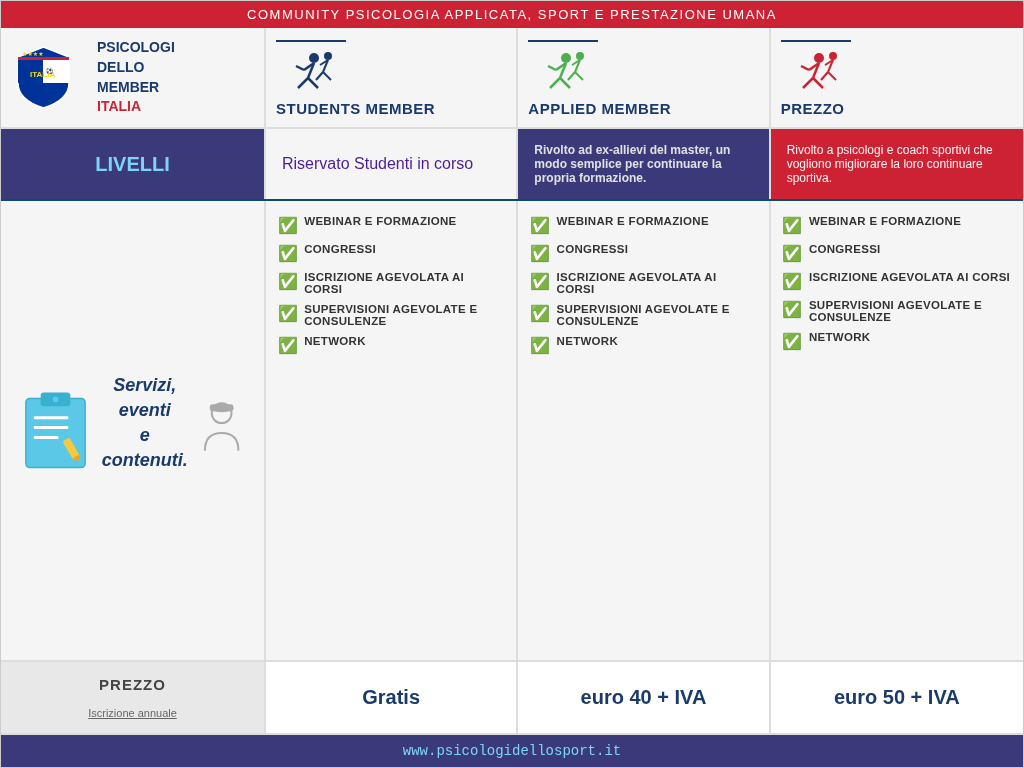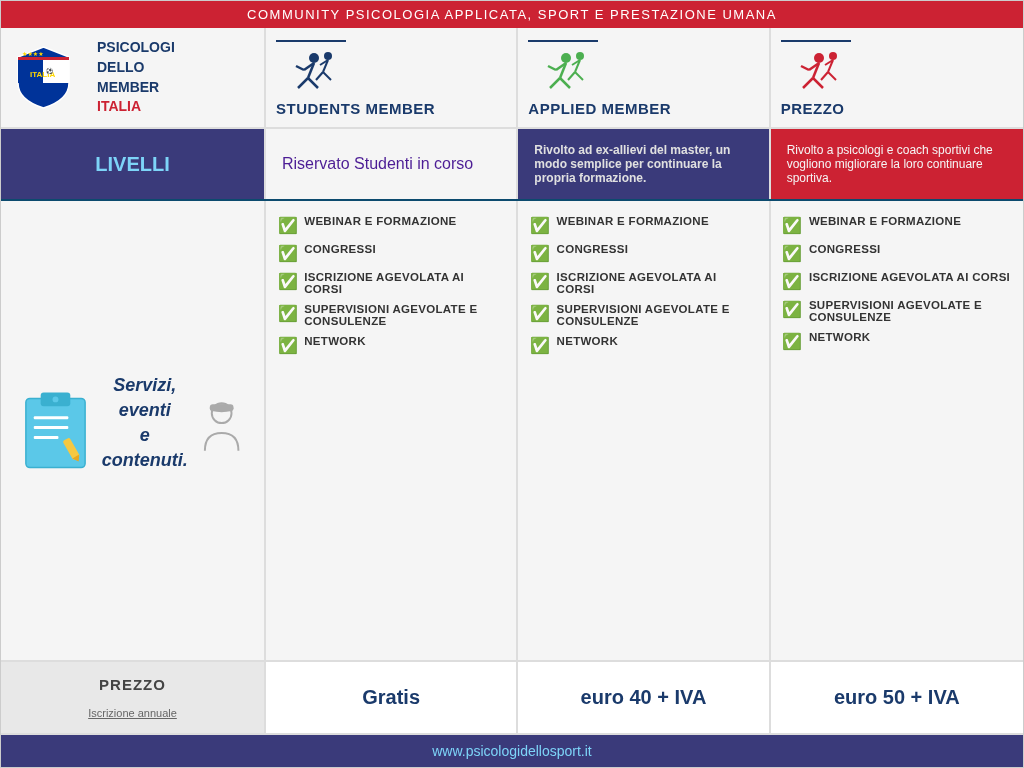--- a/index.html
+++ b/index.html
@@ -217,20 +217,21 @@
     .price-value-cell.gratis {
       color: #1a3a6b;
     }
     
     .footer-bar {
       background: #3a3a7a;
       color: #7dd4f8;
       text-align: center;
       padding: 8px;
       font-size: 14px;
+      font-family: Liberation Mono, monospace;
     }
   </style>
 </head>
 <body>
 
 <div class="wrapper">
 
   <div class="top-bar">COMMUNITY PSICOLOGIA APPLICATA, SPORT E PRESTAZIONE UMANA</div>
 
   <div class="main-content">

